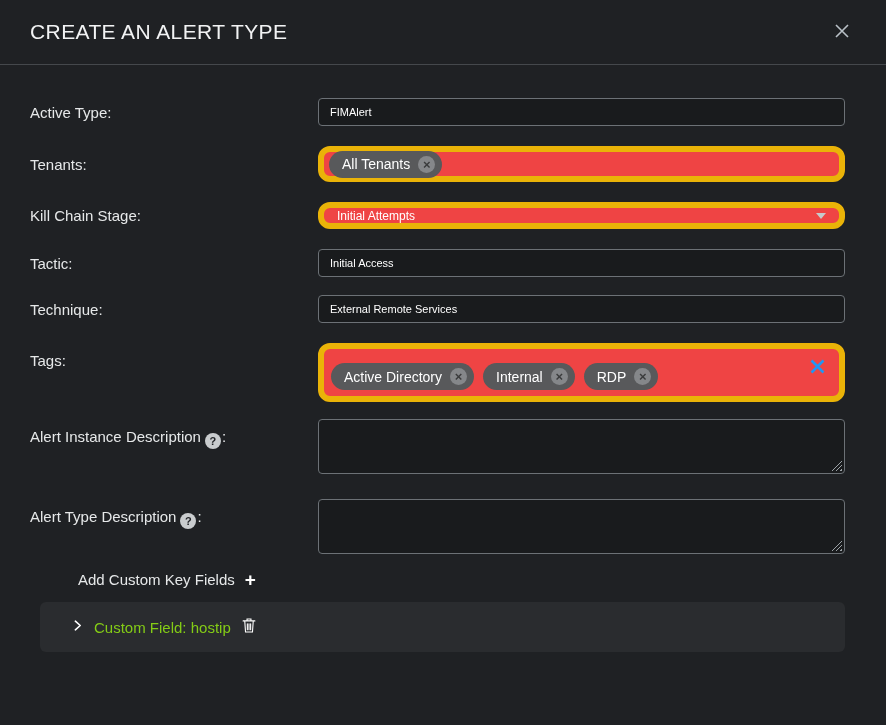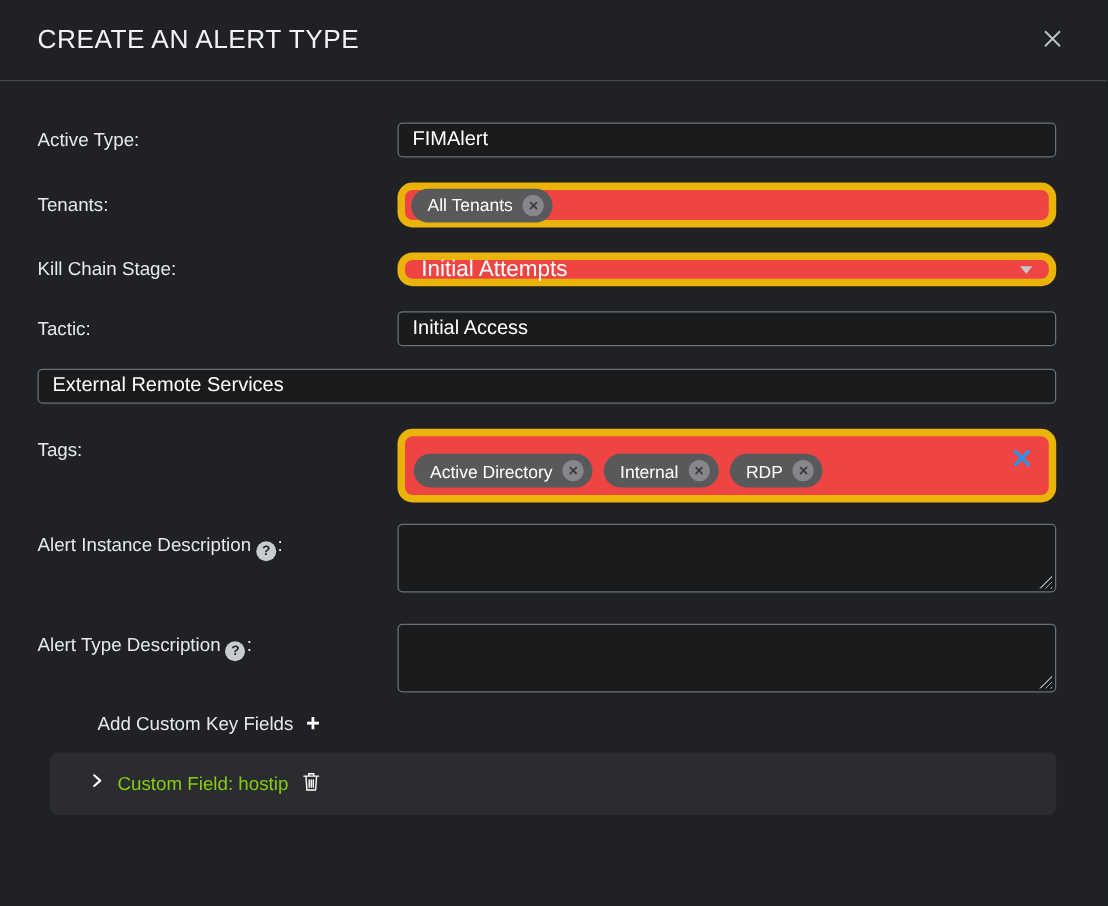--- a/index.html
+++ b/index.html
@@ -20,21 +20,21 @@
 
   .form { padding:33px 41px 0 30px; }
   .row { display:flex; align-items:center; }
   .row-top { align-items:flex-start; }
   .row-top .row-label { padding-top:9px; }
   .row-label { width:288px; flex-shrink:0; font-size:15px; color:#e6e8e9; }
   .row-field { flex:1; min-width:0; }
 
   .text-input {
     width:100%; height:28px; background:#191b1d; border:1px solid #6c7176;
-    border-radius:4px; color:#fff; font-size:16px; padding:0 11px;
+    border-radius:4px; color:#fff; font-size:11px; padding:0 11px;
     font-family:"Liberation Sans", sans-serif; outline:none;
   }
 
   .box {
     width:100%; background:#ef4444; border:6px solid #eab308; border-radius:12px;
   }
   .chips-box { height:36px; display:flex; align-items:center; padding:0 5px; gap:8px; }
   .tags-box  { height:59px; display:flex; align-items:flex-end; padding:6px 7px; gap:9px; position:relative; }
 
   .chip {
@@ -44,21 +44,21 @@
   }
   .chip-remove {
     width:17px; height:17px; border-radius:50%; background:#85878a;
     color:#3a3b3c; font-size:13px; font-weight:bold; line-height:1;
     display:flex; align-items:center; justify-content:center; cursor:pointer;
     border:none; padding:0; font-family:"Liberation Sans", sans-serif;
   }
 
   .select-box {
     height:27px; display:flex; align-items:center; padding:0 13px;
-    color:#fff; font-size:18px; cursor:pointer;
+    color:#fff; font-size:12px; cursor:pointer;
   }
   .caret {
     margin-left:auto; width:0; height:0;
     border-left:5px solid transparent; border-right:5px solid transparent;
     border-top:6px solid #c6c9cb;
   }
 
   .help-icon {
     display:inline-flex; width:16px; height:16px; border-radius:50%;
     background:#c9ccce; color:#1f2124; font-size:11px; font-weight:bold;
@@ -161,20 +161,21 @@
     </div>
 
     <div class="row mb18">
       <label class="row-label">Tactic:</label>
       <div class="row-field">
         <input class="text-input" type="text" value="Initial Access" style="">
       </div>
     </div>
 
     <div class="row mb20">
+      <label class="row-label">Technique:</label>
       <div class="row-field">
         <input class="text-input" type="text" value="External Remote Services" style="">
       </div>
     </div>
 
     <div class="row row-top mb17">
       <label class="row-label">Tags:</label>
       <div class="row-field">
         <div class="box tags-box">
           <span class="chip">

